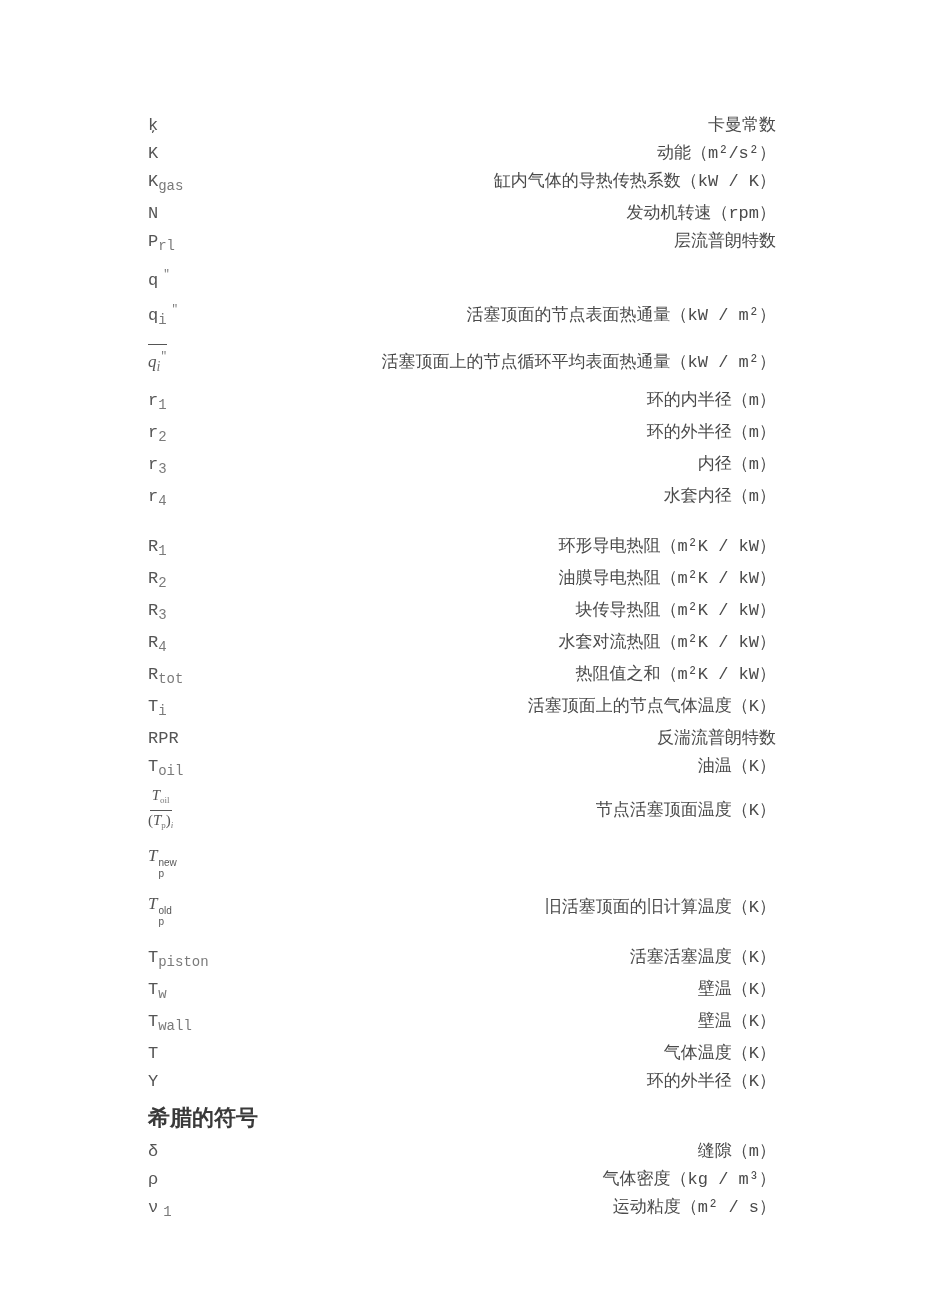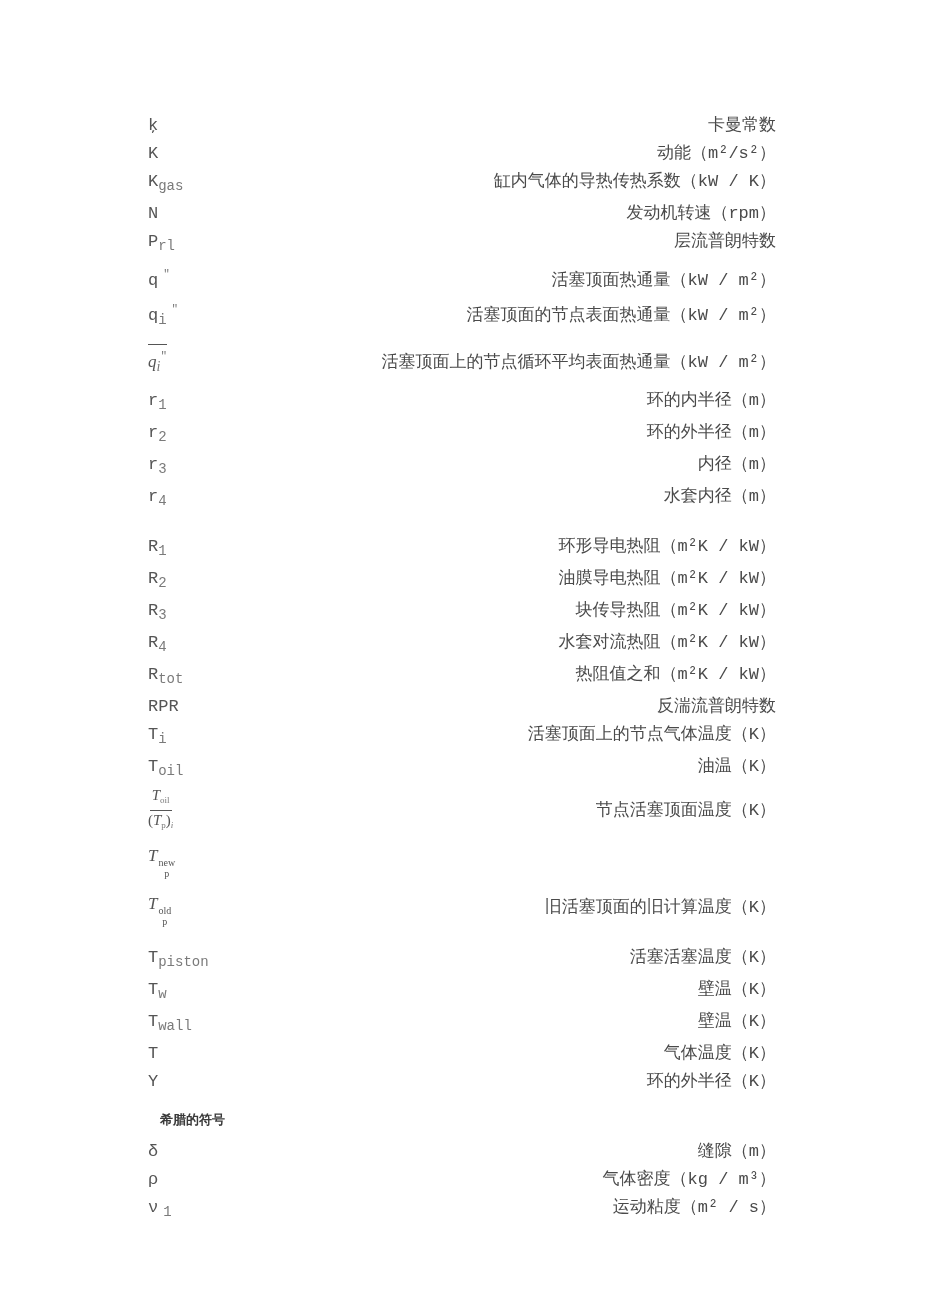--- a/index.html
+++ b/index.html
@@ -25,32 +25,32 @@
   .ovwrap{display:inline-block;border-top:1px solid #555;padding-top:1px;line-height:20px;}
   .frac{
     display:inline-flex;flex-direction:column;align-items:center;
     font-family:"Liberation Serif","DejaVu Serif",serif;
     font-size:15px;line-height:17px;vertical-align:middle;color:#555;
   }
   .frac .fnum{border-bottom:1px solid #555;padding:0 2px 1px;}
   .frac .fden{padding-top:1px;}
   .frac .p-sub{font-size:9px;vertical-align:-3px;}
   .stack{
-    display:inline-flex;flex-direction:column;align-items:center;
-    font-family:Liberation Serif, serif;font-style:normal;
+    display:inline-flex;flex-direction:column;align-items:flex-start;
+    font-family:Liberation Sans, sans-serif;font-style:normal;
     font-size:10px;line-height:11px;vertical-align:-5px;margin-left:1px;color:#555;
   }
   .h44{min-height:44px;align-items:center;}
   .h30{min-height:30px;}
   .mt2{margin-top:2px;}.mt4{margin-top:4px;}.mt6{margin-top:14px;}
   .mt10{margin-top:10px;}.mt18{margin-top:18px;}
   .section-heading{
-    font-family:Liberation Sans, sans-serif;
-    font-weight:bold;font-size:13px;line-height:24px;color:#3a3a3a;
-    margin:12px 12px 6px;
+    font-family:Liberation Mono, monospace;
+    font-weight:bold;font-size:22px;line-height:24px;color:#3a3a3a;
+    margin:12px 0 6px;
   }
 </style>
 </head>
 <body>
 
 <div class="page">
   <div class="content">
       <div class="row">
         <span class="sym"><span class="p-base">ķ</span></span>
         <span class="def">卡曼常数</span>
@@ -66,21 +66,20 @@
       <div class="row">
         <span class="sym"><span class="p-base">N</span></span>
         <span class="def">发动机转速（rpm）</span>
       </div>
       <div class="row">
         <span class="sym"><span class="p-base">P</span><span class="p-sub">rl</span></span>
         <span class="def">层流普朗特数</span>
       </div>
       <div class="row">
         <span class="sym"><span class="p-base">q</span><span class="p-sup sp">″</span></span>
-        <span class="def">活塞顶面热通量（kW / m²）</span>
       </div>
       <div class="row">
         <span class="sym"><span class="p-base">q</span><span class="p-sub">i</span><span class="p-sup sp">″</span></span>
         <span class="def">活塞顶面的节点表面热通量（kW / m²）</span>
       </div>
       <div class="row mt10 h30">
         <span class="sym it-all"><span class="ovwrap"><span class="p-base">q</span><span class="p-sub">i</span><span class="p-sup">″</span></span></span>
         <span class="def">活塞顶面上的节点循环平均表面热通量（kW / m²）</span>
       </div>
       <div class="row mt10">
@@ -113,26 +112,26 @@
       </div>
       <div class="row">
         <span class="sym"><span class="p-base">R</span><span class="p-sub">4</span></span>
         <span class="def">水套对流热阻（m²K / kW）</span>
       </div>
       <div class="row">
         <span class="sym"><span class="p-base">R</span><span class="p-sub">tot</span></span>
         <span class="def">热阻值之和（m²K / kW）</span>
       </div>
       <div class="row">
+        <span class="sym"><span class="p-base">T</span><span class="p-sub">i</span></span>
+        <span class="def">活塞顶面上的节点气体温度（K）</span>
+      </div>
+      <div class="row">
         <span class="sym"><span class="p-base">RPR</span></span>
         <span class="def">反湍流普朗特数</span>
-      </div>
-      <div class="row">
-        <span class="sym"><span class="p-base">T</span><span class="p-sub">i</span></span>
-        <span class="def">活塞顶面上的节点气体温度（K）</span>
       </div>
       <div class="row">
         <span class="sym"><span class="p-base">T</span><span class="p-sub">oil</span></span>
         <span class="def">油温（K）</span>
       </div>
       <div class="row mt2 h44">
         <span class="sym"><span class="frac">
             <span class="fnum"><span class="p-base it-part">T</span><span class="p-sub">oil</span></span>
             <span class="fden"><span class="p-base">(</span><span class="p-base it-part">T</span><span class="p-sub">p</span><span class="p-base">)</span><span class="p-sub it-part">i</span></span>
           </span></span>

